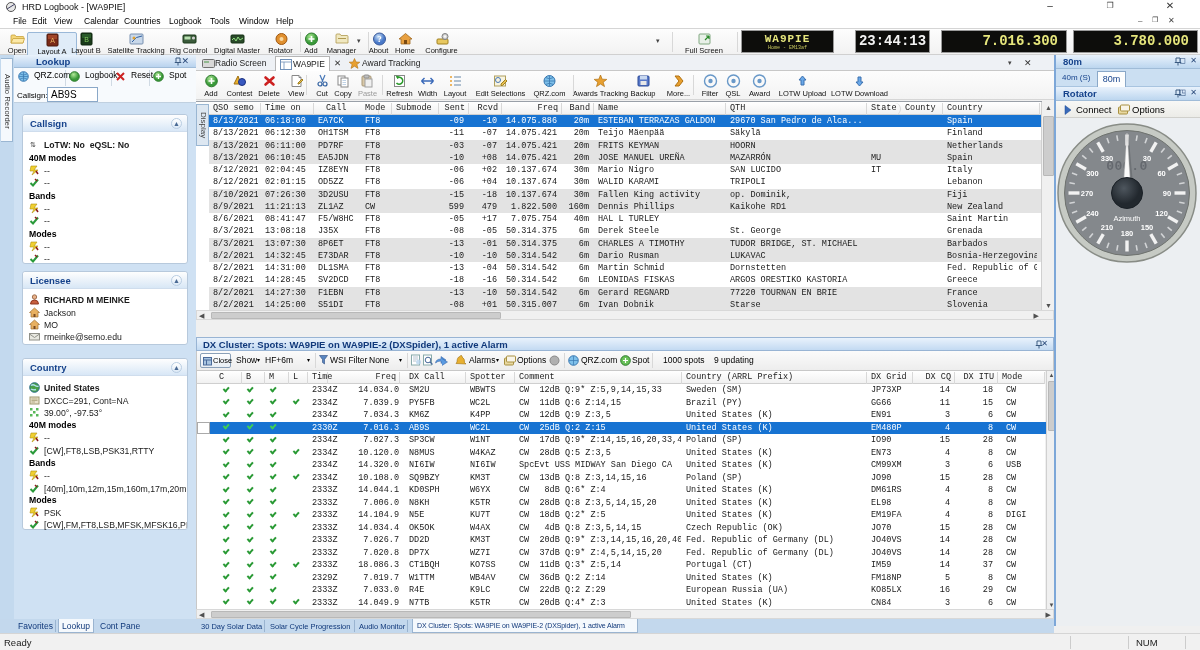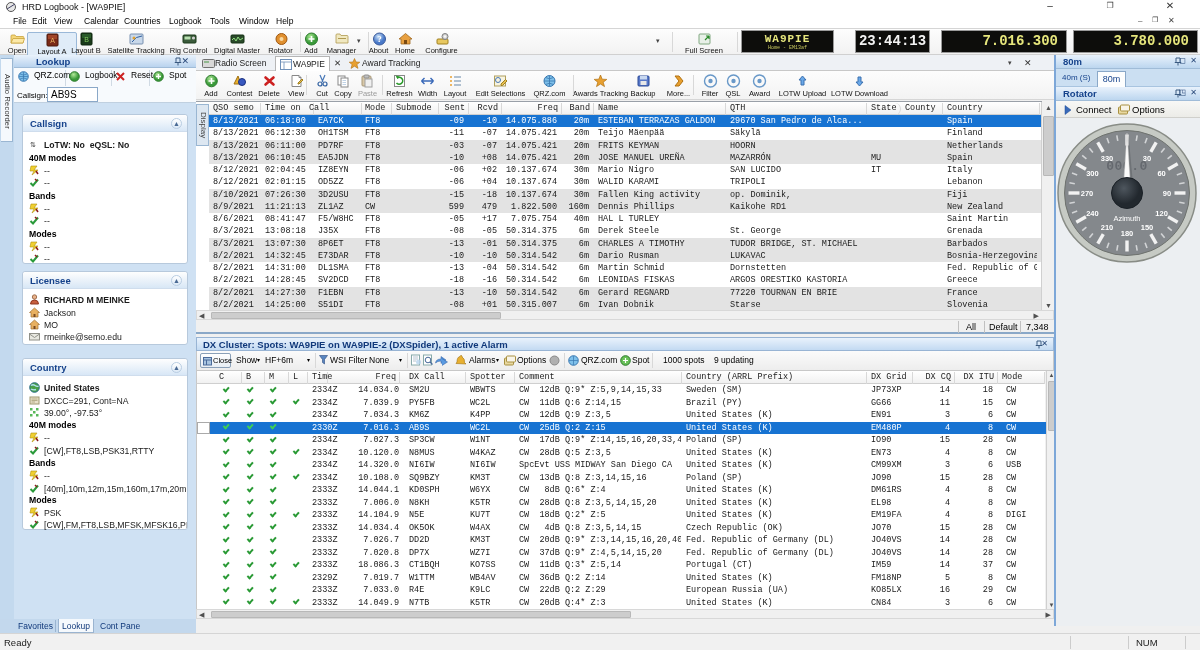--- a/index.html
+++ b/index.html
@@ -489,21 +489,21 @@
         </span>LOTW Download</div>
       <div class="tsep" style="left:110px;top:4px;"></div>
       <div class="tsep" style="left:186px;top:4px;"></div>
       <div class="tsep" style="left:377px;top:4px;"></div>
       <div class="tsep" style="left:497px;top:4px;"></div>
     </div>
 <div style="position:absolute;left:0;top:46px;width:846px;height:218px;background:#fff;border-top:1px solid #9aa0a8;">
       <div class="th">
         <div class="hc" style="left:14px;width:51px;">QSO semo</div>
         <div class="hc" style="left:66px;width:52px;">Time on</div>
-        <div class="hc" style="left:110px;width:56px;font-family:Liberation Mono, monospace;">Call</div>
+        <div class="hc" style="left:127px;width:56px;font-family:Liberation Mono, monospace;">Call</div>
         <div class="hc" style="left:166px;width:30px;">Mode</div>
         <div class="hc" style="left:197px;width:46px;">Submode</div>
         <div class="hc" style="left:244px;width:29px;text-align:right;">Sent</div>
         <div class="hc" style="left:274px;width:32px;text-align:right;">Rcvd</div>
         <div class="hc" style="left:307px;width:59px;text-align:right;">Freq</div>
         <div class="hc" style="left:367px;width:31px;text-align:right;">Band</div>
         <div class="hc" style="left:399px;width:131px;">Name</div>
         <div class="hc" style="left:531px;width:140px;">QTH</div>
         <div class="hc" style="left:672px;width:33px;border-radius:6px;">State</div>
         <div class="hc" style="left:706px;width:41px;">County</div>
@@ -530,28 +530,20 @@
         <div class="arr" style="left:0;top:2px;width:13px;">▲</div>
         <div class="arr" style="left:0;bottom:2px;width:13px;">▼</div>
         <div class="thumb" style="left:1px;top:14px;width:11px;height:60px;"></div>
       </div>
 </div>
 <div class="sbh" style="position:absolute;left:0;top:255px;width:858px;height:10px;border:1px solid #d8d8d8;">
       <div class="arr" style="left:2px;top:1px;">◀</div>
       <div class="arr" style="right:14px;top:1px;">▶</div>
       <div class="thumb" style="left:14px;top:1px;width:290px;height:7px;"></div>
     </div>
-<div style="position:absolute;left:0;top:266px;width:858px;height:13px;background:#f0f0f0;border-bottom:2px solid #8aa8c8;font-size:9px;">
-      <span style="position:absolute;left:770px;top:1px;">All</span>
-      <span style="position:absolute;left:793px;top:1px;">Default</span>
-      <span style="position:absolute;left:830px;top:1px;">7,348</span>
-      <span style="position:absolute;left:762px;top:0;width:1px;height:12px;background:#c0c0c0;"></span>
-      <span style="position:absolute;left:788px;top:0;width:1px;height:12px;background:#c0c0c0;"></span>
-      <span style="position:absolute;left:824px;top:0;width:1px;height:12px;background:#c0c0c0;"></span>
-    </div>
 <div style="position:absolute;left:0;top:282px;width:858px;height:14px;background:linear-gradient(#e9f2fc,#c3daf2);border:1px solid #98b4d4;">
       <b style="position:absolute;left:6px;top:1px;font-size:9.5px;color:#10387a;">DX Cluster: Spots: WA9PIE on WA9PIE-2 (DXSpider), 1 active Alarm</b>
       <svg class="pin" style="left:838px;top:2px;" width="8" height="9">
         <path d="M2 1 L6 1 L6 4.5 L7 5.5 L1 5.5 L2 4.5 Z" fill="none" stroke="#3a5a80" stroke-width="1"></path>
         <line x1="4" y1="5.5" x2="4" y2="8.5" stroke="#3a5a80" stroke-width="1"></line>
       </svg>
       <span style="position:absolute;right:5px;top:1px;font-size:8px;color:#2a4a7a;">✕</span>
     </div>
 <div style="position:absolute;left:0;top:296px;width:858px;height:20px;background:linear-gradient(#fbfbfb,#ededed);border:1px solid #c8c8c8;border-top:none;font-size:8.5px;">
       <div style="position:absolute;left:3px;top:2px;width:31px;height:15px;border:1px solid #8aa0b8;border-radius:2px;background:linear-gradient(#fff,#e8eef4);">
@@ -653,20 +645,29 @@
 <div class="sbv" style="position:absolute;left:849px;top:-13px;width:9px;height:238px;border-left:1px solid #d0d0d0;">
         <div class="arr" style="left:0;top:1px;width:9px;font-size:6px;">▲</div>
         <div class="arr" style="left:0;bottom:1px;width:9px;font-size:6px;">▼</div>
         <div class="thumb" style="left:1px;top:10px;width:7px;height:50px;"></div>
       </div>
     </div>
 <div class="sbh" style="position:absolute;left:0;top:554px;width:858px;height:10px;border:1px solid #d8d8d8;">
       <div class="arr" style="left:2px;top:1px;">◀</div>
       <div class="arr" style="right:2px;top:1px;">▶</div>
       <div class="thumb" style="left:14px;top:1px;width:420px;height:7px;"></div>
+    </div>
+<div style="position:absolute;left:0;top:564px;width:858px;height:14px;background:#c3d8ed;font-size:9px;color:#10387a;">
+      <span style="position:absolute;left:5px;top:3px;font-size:7.5px;white-space:nowrap;">30 Day Solar Data</span>
+      <span style="position:absolute;left:74px;top:3px;font-size:7.5px;white-space:nowrap;">Solar Cycle Progression</span>
+      <span style="position:absolute;left:163px;top:3px;font-size:7.5px;white-space:nowrap;">Audio Monitor</span>
+      <span style="position:absolute;left:68px;top:1px;width:1px;height:12px;background:#9ab4d0;"></span>
+      <span style="position:absolute;left:158px;top:1px;width:1px;height:12px;background:#9ab4d0;"></span>
+      <span style="position:absolute;left:211px;top:1px;width:1px;height:12px;background:#9ab4d0;"></span>
+      <span style="position:absolute;left:216px;top:0px;width:226px;height:14px;background:#f5f9fd;border:1px solid #9ab4d0;border-top:none;padding:3px 0 0 4px;font-size:7px;letter-spacing:-0.1px;white-space:nowrap;overflow:hidden;">DX Cluster: Spots: WA9PIE on WA9PIE-2 (DXSpider), 1 active Alarm</span>
     </div>
 </div>
 <div class="abs" style="left:1054px;top:55px;width:146px;height:571px;background:#eceff2;border-left:2px solid #7da7d8;">
 <div style="position:absolute;left:0;top:0;width:144px;height:14px;background:linear-gradient(#e9f2fc,#bcd6ef);border-bottom:1px solid #a0bcd8;">
       <b style="position:absolute;left:7px;top:1px;font-size:9.5px;color:#15428b;">80m</b>
       <svg class="pin" style="left:118px;top:2px;" width="8" height="9">
         <path d="M2 1 L6 1 L6 4.5 L7 5.5 L1 5.5 L2 4.5 Z" fill="none" stroke="#3a5a80" stroke-width="1"></path>
         <line x1="4" y1="5.5" x2="4" y2="8.5" stroke="#3a5a80" stroke-width="1"></line>
       </svg>
       <span style="position:absolute;right:14px;top:1px;font-size:8px;color:#2a4a7a;">◻</span>

